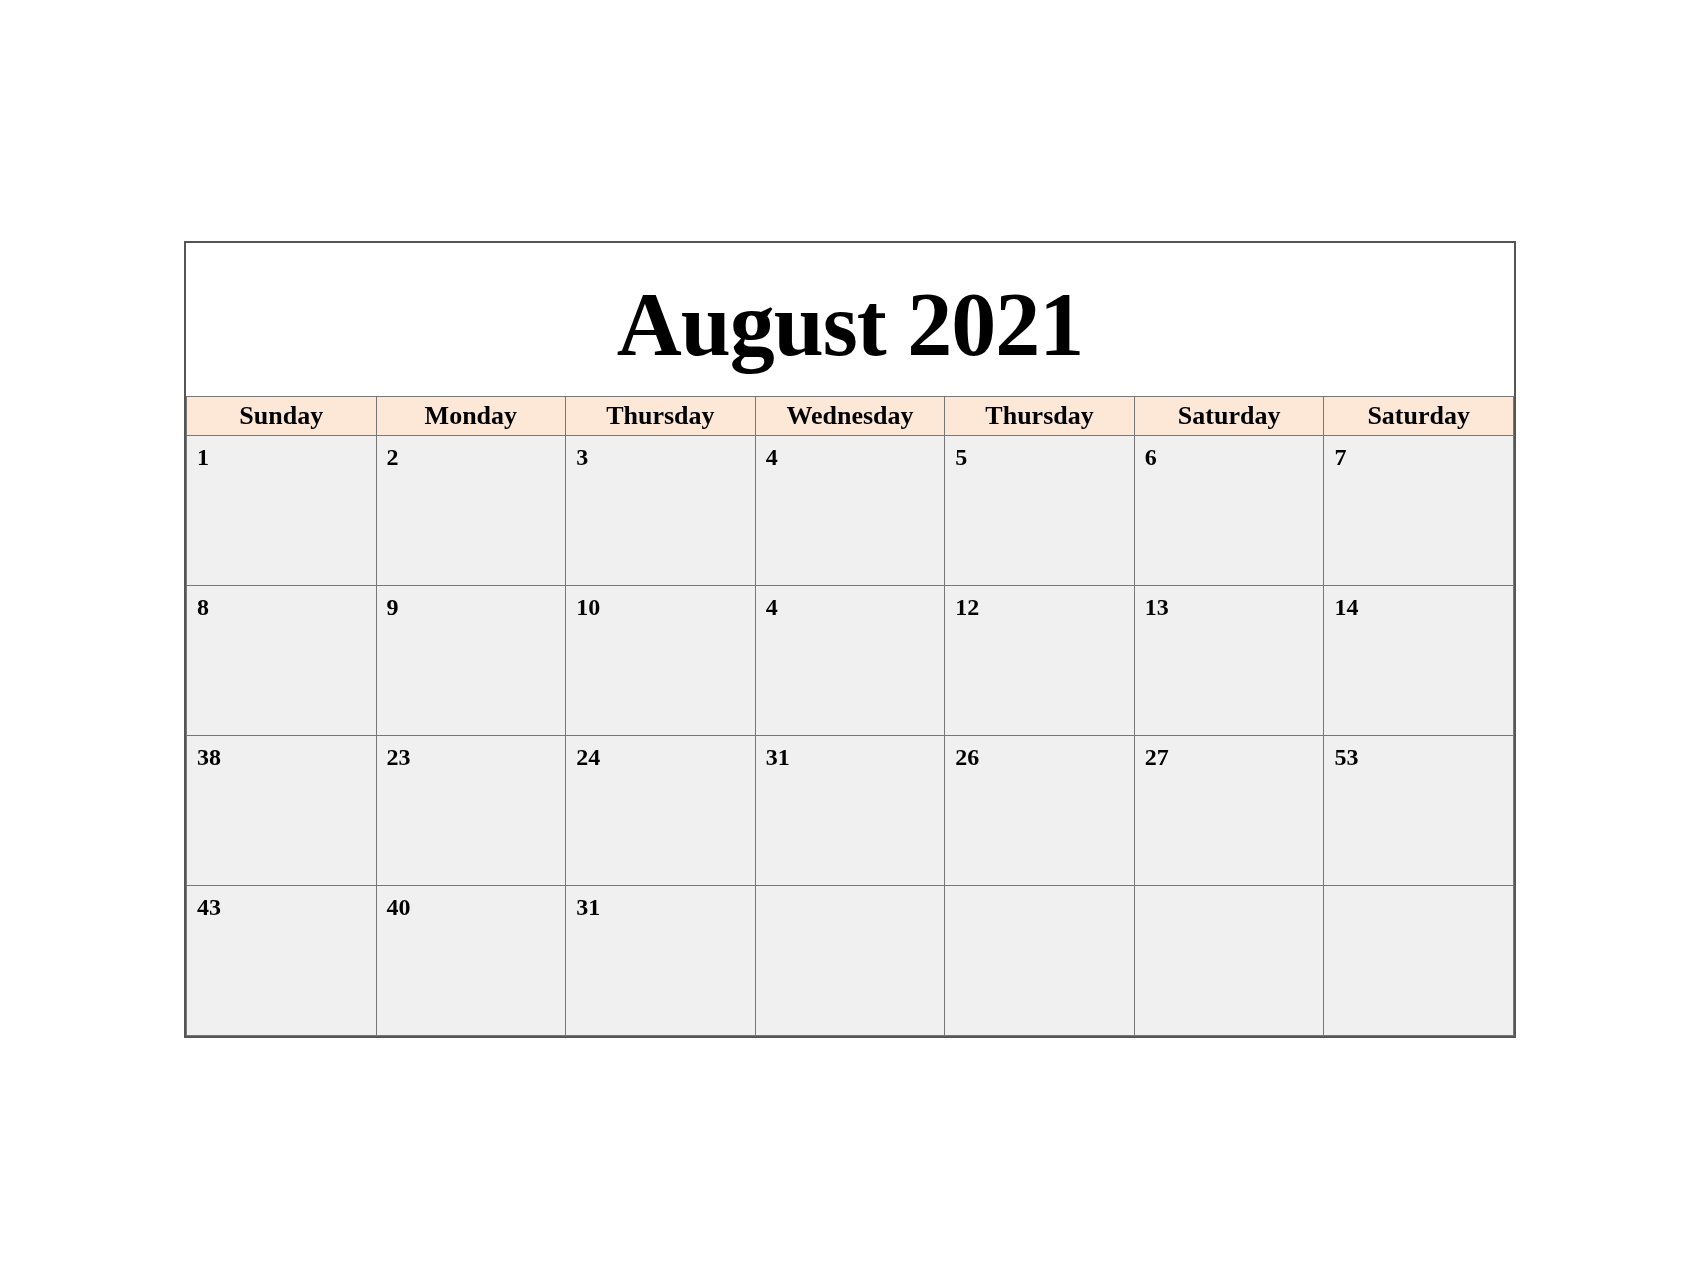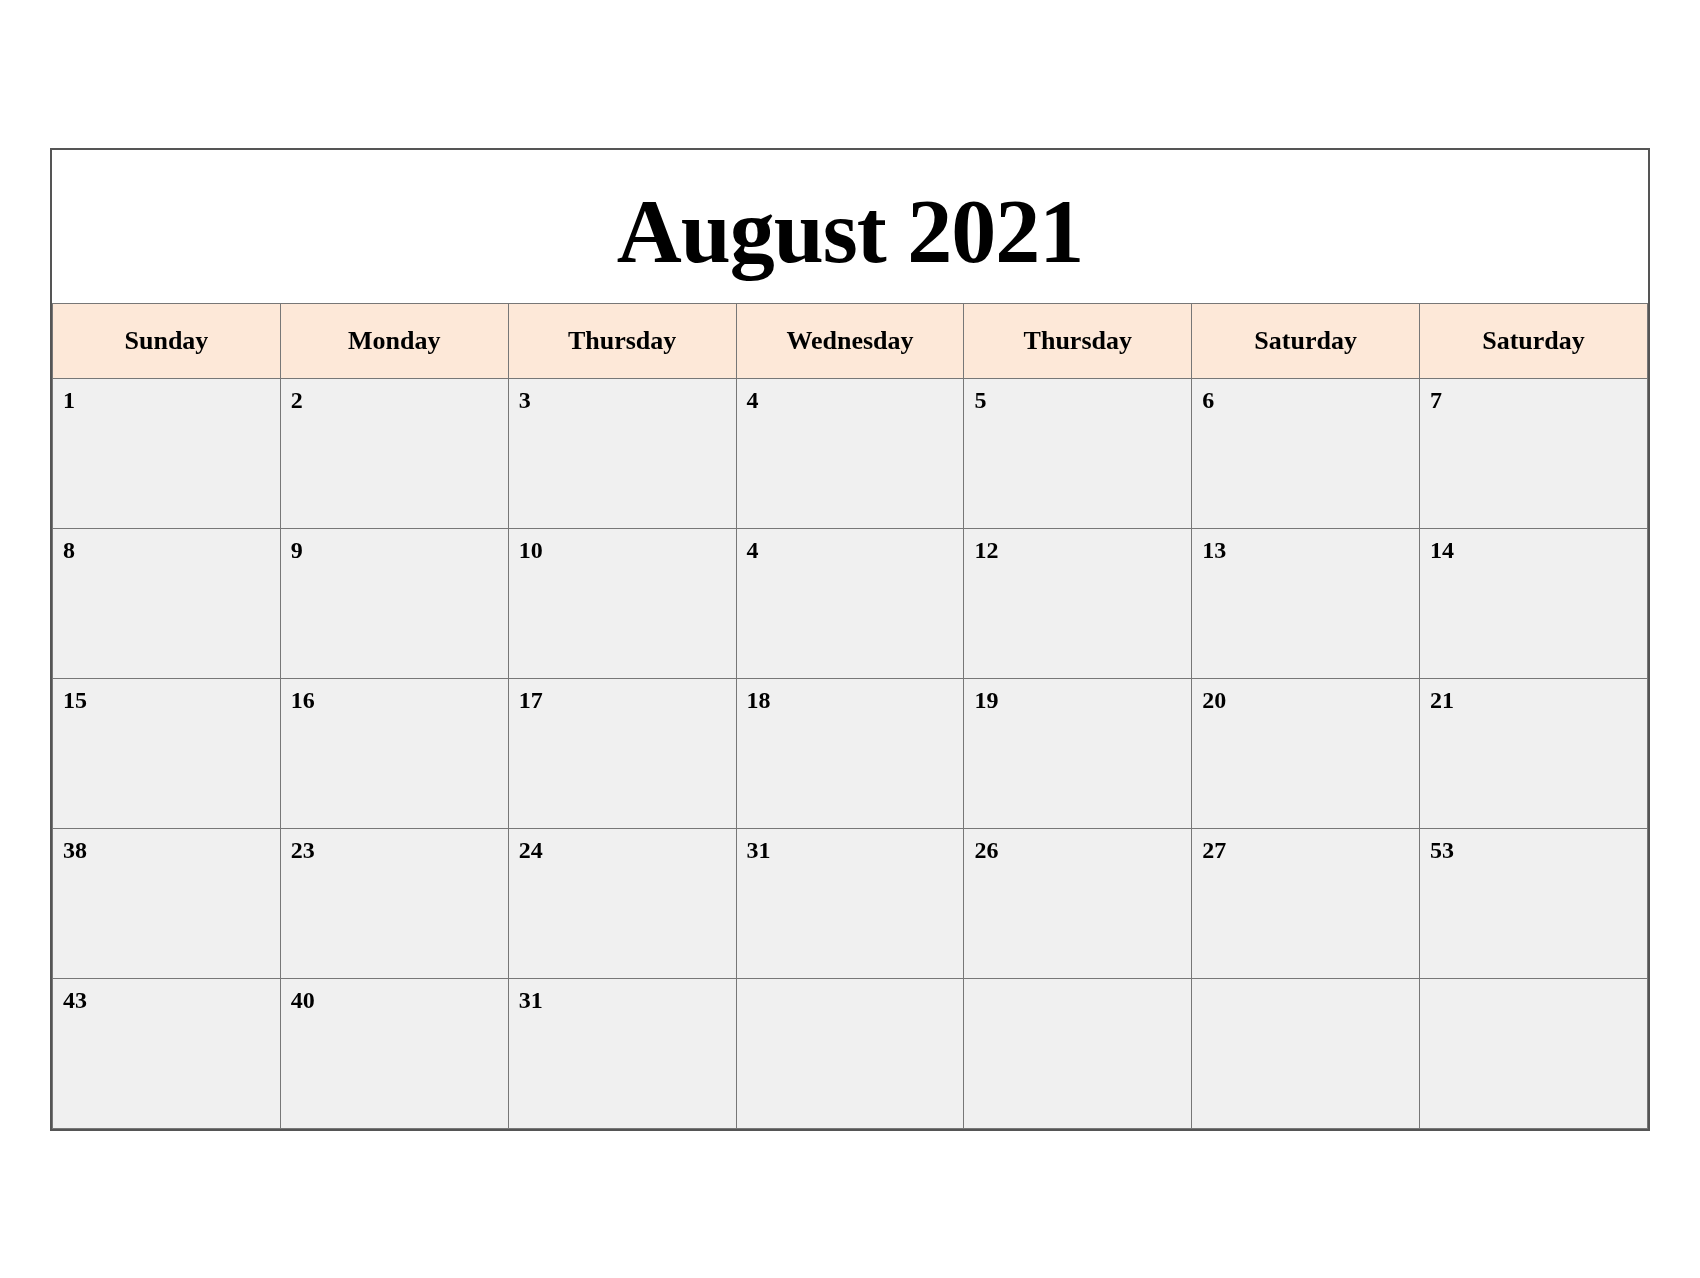--- a/index.html
+++ b/index.html
@@ -11,21 +11,21 @@
     body {
       background: #fff;
       display: flex;
       justify-content: center;
       align-items: center;
       min-height: 100vh;
       font-family: Georgia, 'Times New Roman', serif;
     }
 
     .calendar-container {
-      width: 1600px;
+      width: 1332px;
       border: 2px solid #555;
       background: #fff;
       margin: 20px auto;
     }
 
     .calendar-title {
       text-align: center;
       padding: 30px 0 20px 0;
       font-size: 90px;
       font-weight: 900;
@@ -33,21 +33,21 @@
       letter-spacing: -1px;
     }
 
     .calendar-grid {
       width: 100%;
       border-collapse: collapse;
     }
 
     .calendar-grid th {
       border: 1px solid #777;
-      padding: 22px 10px;
+      padding: 4px 10px;
       text-align: center;
       font-size: 26px;
       font-weight: bold;
       font-family: Georgia, 'Times New Roman', serif;
     }
 
     .calendar-grid th.sunday,
     .calendar-grid th.saturday {
       background-color: #fde8d8;
     }
@@ -111,29 +111,20 @@
         <tr>
           <td><span class="day-number">8</span></td>
           <td><span class="day-number">9</span></td>
           <td><span class="day-number">10</span></td>
           <td><span class="day-number">4</span></td>
           <td><span class="day-number">12</span></td>
           <td><span class="day-number">13</span></td>
           <td><span class="day-number">14</span></td>
         </tr>
         <tr>
-          <td><span class="day-number">15</span></td>
-          <td><span class="day-number">16</span></td>
-          <td><span class="day-number">17</span></td>
-          <td><span class="day-number">18</span></td>
-          <td><span class="day-number">19</span></td>
-          <td><span class="day-number">20</span></td>
-          <td><span class="day-number">21</span></td>
-        </tr>
-        <tr>
           <td><span class="day-number">38</span></td>
           <td><span class="day-number">23</span></td>
           <td><span class="day-number">24</span></td>
           <td><span class="day-number">31</span></td>
           <td><span class="day-number">26</span></td>
           <td><span class="day-number">27</span></td>
           <td><span class="day-number">53</span></td>
         </tr>
         <tr>
           <td><span class="day-number">43</span></td>

